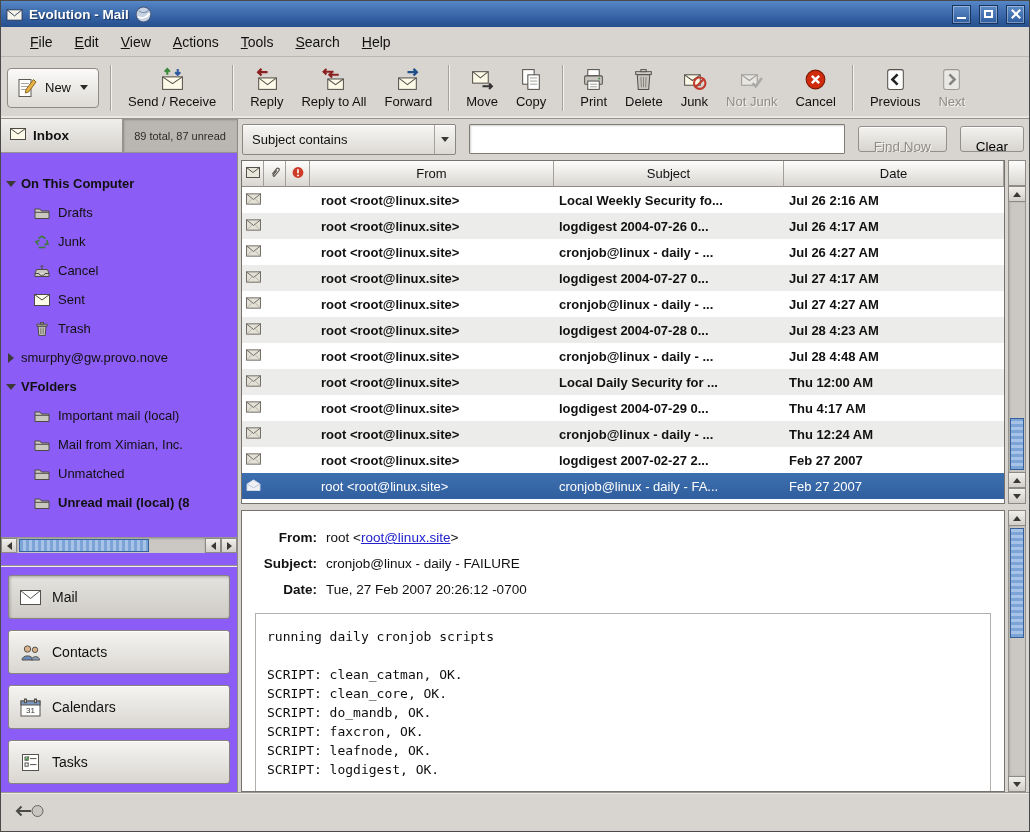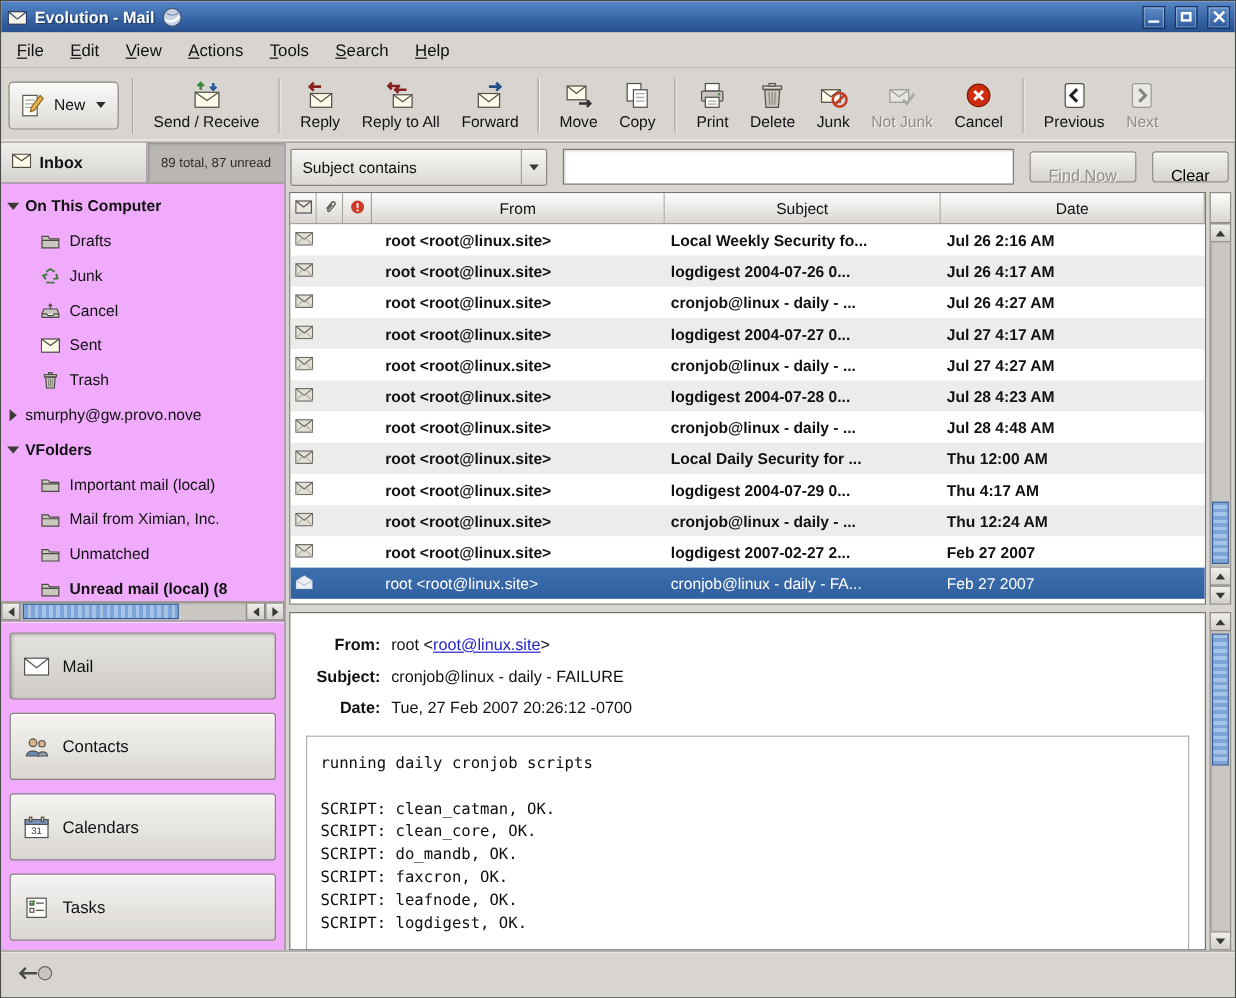--- a/index.html
+++ b/index.html
@@ -14,41 +14,41 @@
   .ticon svg { width:17px; height:17px; }
   .tspace { flex:1; }
   .wbtn { width:19px; height:19px; background:linear-gradient(#5d8cc8,#2e5c9e); border:1px solid #17355f; box-shadow:inset 0 0 0 1px rgba(255,255,255,.35); display:flex; align-items:center; justify-content:center; margin-left:2px; cursor:default; }
   .g-min { width:9px; height:9px; position:relative; } .g-min::after { content:""; position:absolute; left:0; bottom:0; width:9px; height:2px; background:#fff; }
   .g-max { width:9px; height:8px; border:2px solid #fff; display:block; }
   .g-close { width:10px; height:10px; position:relative; display:block; }
   .g-close::before,.g-close::after { content:""; position:absolute; left:4px; top:-1px; width:2px; height:12px; background:#fff; }
   .g-close::before { transform:rotate(45deg); } .g-close::after { transform:rotate(-45deg); }
 
   
-  .menubar { height:30px; flex:0 0 30px; display:flex; align-items:center; padding:0 4px; gap:4px; border-bottom:1px solid #bab7b2; background:#d8d5d0; }
+  .menubar { height:30px; flex:0 0 30px; display:flex; align-items:center; padding:0 20px; gap:4px; border-bottom:1px solid #bab7b2; background:#d8d5d0; }
   .mitem { padding:4px 9px; font-size:14px; cursor:default; }
   .mitem u { text-decoration:underline; }
 
   
   .toolbar { height:62px; flex:0 0 62px; display:flex; align-items:center; padding:2px 6px; background:#d8d5d0; border-bottom:1px solid #969390; box-shadow:inset 0 -2px 0 #e9e7e3; }
   .newbtn { display:flex; align-items:center; gap:7px; height:40px; padding:0 10px 0 8px; border:1px solid #8e8b86; border-radius:4px; background:linear-gradient(#fbfaf9,#dedbd6); margin-right:4px; }
   .newbtn .nicon svg { width:22px; height:22px; display:block; }
   .dd-arrow { width:0; height:0; border-left:4px solid transparent; border-right:4px solid transparent; border-top:5px solid #2a2a26; margin-left:2px; }
   .tsep { width:2px; height:46px; background:#a6a39e; border-right:1px solid #f2f1ee; margin:0 7px; align-self:center; }
   .tb { display:flex; flex-direction:column; align-items:center; justify-content:flex-end; gap:2px; padding:4px 9px 5px; font-size:13px; white-space:nowrap; }
   .tb .tic { height:26px; display:flex; align-items:flex-end; }
   .tb .tic svg { width:25px; height:25px; display:block; }
   .tb.disabled { color:#8f8c86; text-shadow:1px 1px 0 #f4f3f0; }
   .tb.disabled svg { filter:grayscale(1) opacity(.45); }
 
   
   .main { flex:1; display:flex; min-height:0; }
 
   
-  .sidebar { width:237px; flex:0 0 237px; border-right:1px solid #8f8c87; display:flex; flex-direction:column; background:#f0abfc; }
+  .sidebar { width:237px; flex:0 0 237px; border-right:1px solid #8f8c87; display:flex; flex-direction:column; background:#8b5cf6;gap:12px; }
   .sb-header { height:34px; flex:0 0 34px; display:flex; }
   .sb-h-left { flex:1; display:flex; align-items:center; gap:7px; padding-left:9px; font-weight:bold; font-size:13.5px; background:linear-gradient(#f0efec,#d6d3ce); border-bottom:1px solid #96938e; border-right:1px solid #96938e; }
   .sb-h-left svg { width:16px; height:12px; }
   .sb-h-right { width:114px; display:flex; align-items:center; justify-content:center; font-size:11px; color:#2e2c29; background:#bab7b2; border-bottom:1px solid #96938e; box-shadow:inset 1px 1px 2px rgba(0,0,0,.25); }
   .tree { flex:1; overflow:hidden; padding-top:4px; }
   .ti { height:29px; display:flex; align-items:center; cursor:default; white-space:nowrap; overflow:hidden; }
   .ti .caretbox { width:20px; display:flex; justify-content:center; flex:0 0 20px; }
   .caret-down { width:0; height:0; border-left:5px solid transparent; border-right:5px solid transparent; border-top:6px solid #3c3a36; }
   .caret-right { width:0; height:0; border-top:5px solid transparent; border-bottom:5px solid transparent; border-left:6px solid #3c3a36; }
   .ti.lvl1 { padding-left:33px; }
@@ -60,21 +60,21 @@
   .hscroll { height:16px; flex:0 0 16px; display:flex; background:#cbc8c3; border-top:1px solid #98958f; }
   .hstep { width:16px; height:100%; background:linear-gradient(#f0efec,#d2cfca); border:1px solid #8d8a85; display:flex; align-items:center; justify-content:center; }
   .htrack { flex:1; position:relative; box-shadow:inset 0 1px 2px rgba(0,0,0,.2); }
   .hthumb { position:absolute; left:2px; top:1px; bottom:1px; width:130px; background:repeating-linear-gradient(90deg,#7da4d6 0 3px,#a6c2e6 3px 6px); border:1px solid #35609c; }
   .arr-l { width:0; height:0; border-top:4px solid transparent; border-bottom:4px solid transparent; border-right:5px solid #3a3833; }
   .arr-r { width:0; height:0; border-top:4px solid transparent; border-bottom:4px solid transparent; border-left:5px solid #3a3833; }
   .arr-u { width:0; height:0; border-left:4px solid transparent; border-right:4px solid transparent; border-bottom:5px solid #3a3833; }
   .arr-dn { width:0; height:0; border-left:4px solid transparent; border-right:4px solid transparent; border-top:5px solid #3a3833; }
   
   .switcher { flex:0 0 auto; padding:9px 7px 8px; display:flex; flex-direction:column; gap:11px; border-top:1px solid #96938e; box-shadow:inset 0 1px 0 #f0efec; }
-  .swbtn { height:56px; border:1px solid #88857f; border-radius:3px; background:linear-gradient(#f5f4f2,#d9d6d1); display:flex; align-items:center; gap:10px; padding-left:11px; font-size:14px; box-shadow:inset 0 1px 0 #fff; }
+  .swbtn { height:44px; border:1px solid #88857f; border-radius:3px; background:linear-gradient(#f5f4f2,#d9d6d1); display:flex; align-items:center; gap:10px; padding-left:11px; font-size:14px; box-shadow:inset 0 1px 0 #fff; }
   .swbtn.active { background:linear-gradient(#e4e2de,#cfccc7); box-shadow:inset 1px 1px 3px rgba(0,0,0,.25); }
   .swbtn .swic { width:22px; height:20px; display:flex; align-items:center; }
   .swbtn .swic svg { width:21px; height:19px; }
 
   
   .content { flex:1; display:flex; flex-direction:column; min-width:0; padding:0 3px 0 3px; }
   .searchbar { height:41px; flex:0 0 41px; display:flex; align-items:center; gap:13px; padding:4px 2px 5px 1px; }
   .combo { width:214px; height:31px; border:1px solid #8a8781; border-radius:2px; background:linear-gradient(#f7f6f4,#dcd9d4); display:flex; align-items:center; padding-left:9px; box-shadow:inset 0 1px 0 #fff; }
   .combo-arrow-box { margin-left:auto; width:21px; align-self:stretch; border-left:1px solid #a5a29c; display:flex; align-items:center; justify-content:center; }
   .entry { flex:1; height:30px; border:1px solid #7f7c76; border-radius:1px; background:#fff; box-shadow:inset 1px 1px 2px rgba(0,0,0,.18); padding:0 6px; font-size:13px; font-family:"Liberation Sans",sans-serif; outline:none; }

